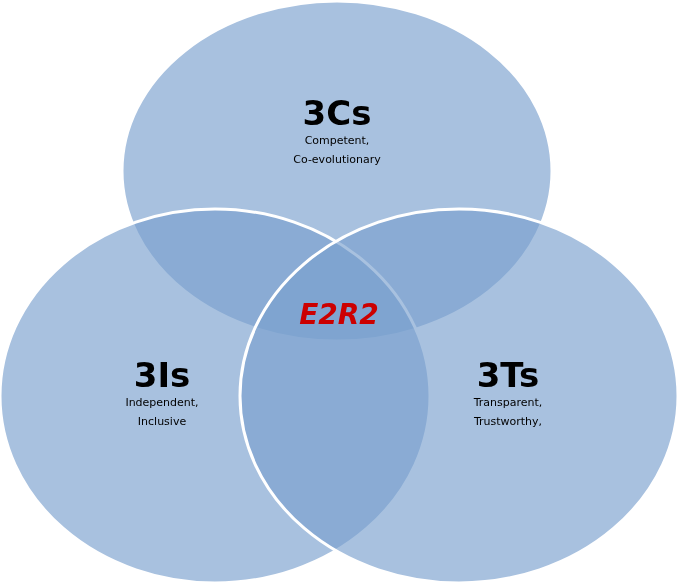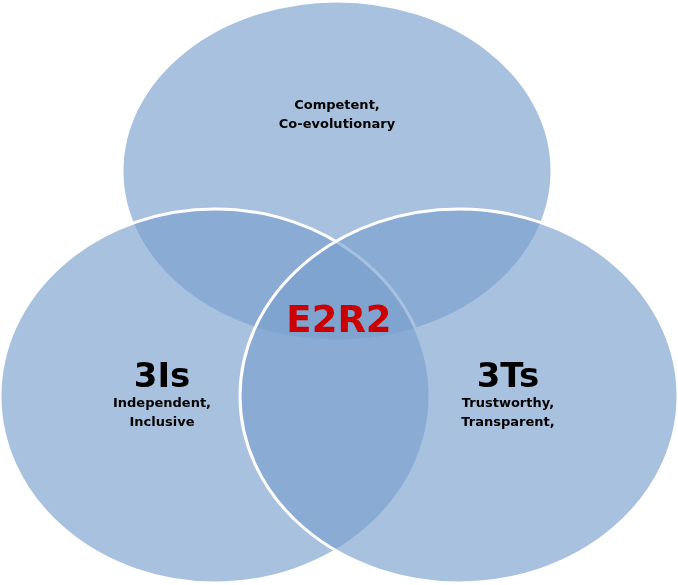--- a/index.html
+++ b/index.html
@@ -1,41 +1,42 @@
 <!DOCTYPE html>
 <html><head>
 <meta charset="utf-8">
 <style>
   html, body { margin: 0; padding: 0; background: #ffffff; }
   body { width: 678px; height: 585px; position: relative; overflow: hidden; font-family: "DejaVu Sans", sans-serif; }
   svg.venn { position: absolute; left: 0; top: 0; }
   .label { position: absolute; text-align: center; font-weight: bold; color: #000; }
   .title { font-size: 34px; line-height: 36px; font-family: "DejaVu Sans", sans-serif; font-weight: bold; letter-spacing: 0px; }
-  .desc { font-size: 13px; line-height: 19px; font-weight: bold; }
-  .center-label { position: absolute; color: #cc0000; font-size: 37px; font-weight: bold; left: 269px; top: 298px; width: 140px; text-align: center; font-family: "DejaVu Sans", sans-serif; }
+  .desc { font-size: 11px; line-height: 19px; font-weight: normal; }
+  .center-label { position: absolute; color: #cc0000; font-size: 28px; font-weight: bold; left: 269px; top: 298px; width: 140px; text-align: center; font-family: "DejaVu Sans", sans-serif; font-style: italic; }
 </style>
 </head>
 <body>
 
 <svg class="venn" width="678" height="585" viewBox="0 0 678 585">
   <ellipse cx="337" cy="171" rx="215" ry="170" fill="#7a9fce" fill-opacity="0.65" stroke="#ffffff" stroke-width="3"></ellipse>
   <ellipse cx="215" cy="396" rx="215" ry="187" fill="#7a9fce" fill-opacity="0.65" stroke="#ffffff" stroke-width="3"></ellipse>
   <ellipse cx="459" cy="396" rx="219" ry="187" fill="#7a9fce" fill-opacity="0.65" stroke="#ffffff" stroke-width="3"></ellipse>
 </svg>
 
 <div class="label" style="left:237px; top:95px; width:200px;">
+  <div class="title">3Cs</div>
   <div class="desc">Competent,</div>
   <div class="desc">Co-evolutionary</div>
 </div>
 
 <div class="label" style="left:62px; top:357px; width:200px;">
   <div class="title">3Is</div>
   <div class="desc">Independent,</div>
   <div class="desc">Inclusive</div>
 </div>
 
 <div class="label" style="left:408px; top:357px; width:200px;">
   <div class="title">3Ts</div>
+  <div class="desc">Transparent,</div>
   <div class="desc">Trustworthy,</div>
-  <div class="desc">Transparent,</div>
 </div>
 
 <div class="center-label">E2R2</div>
 
 </body></html>

